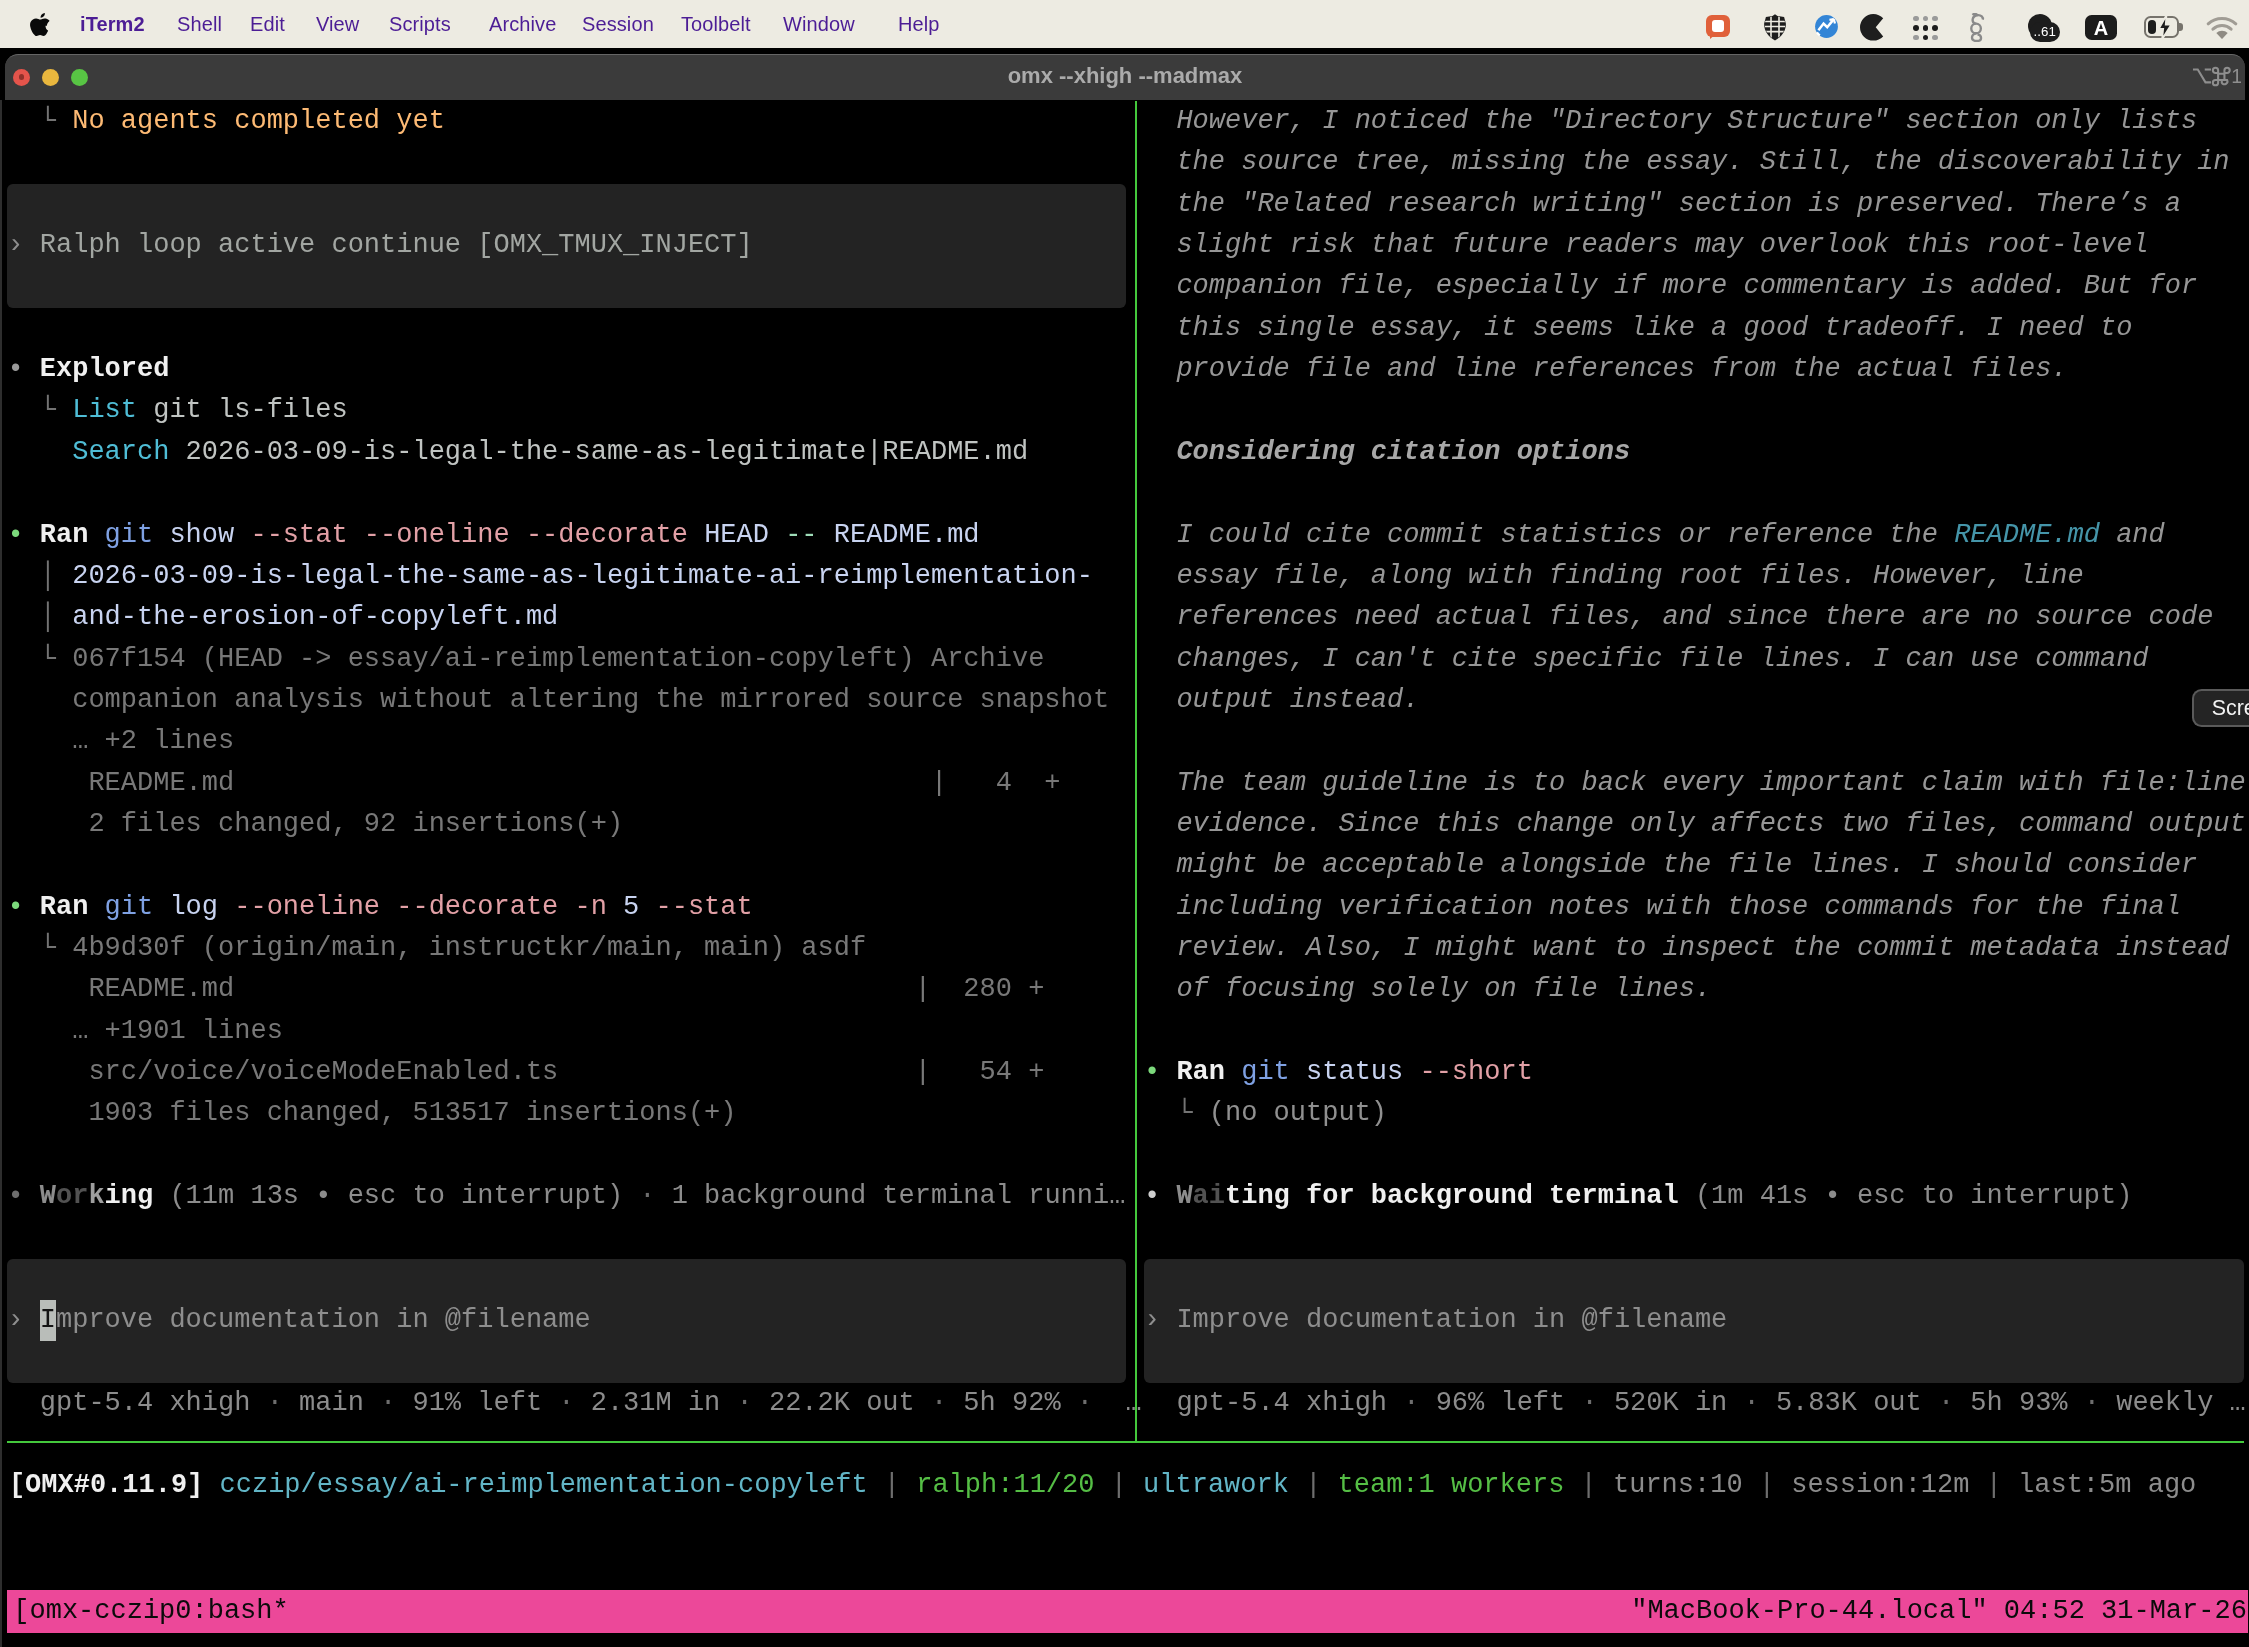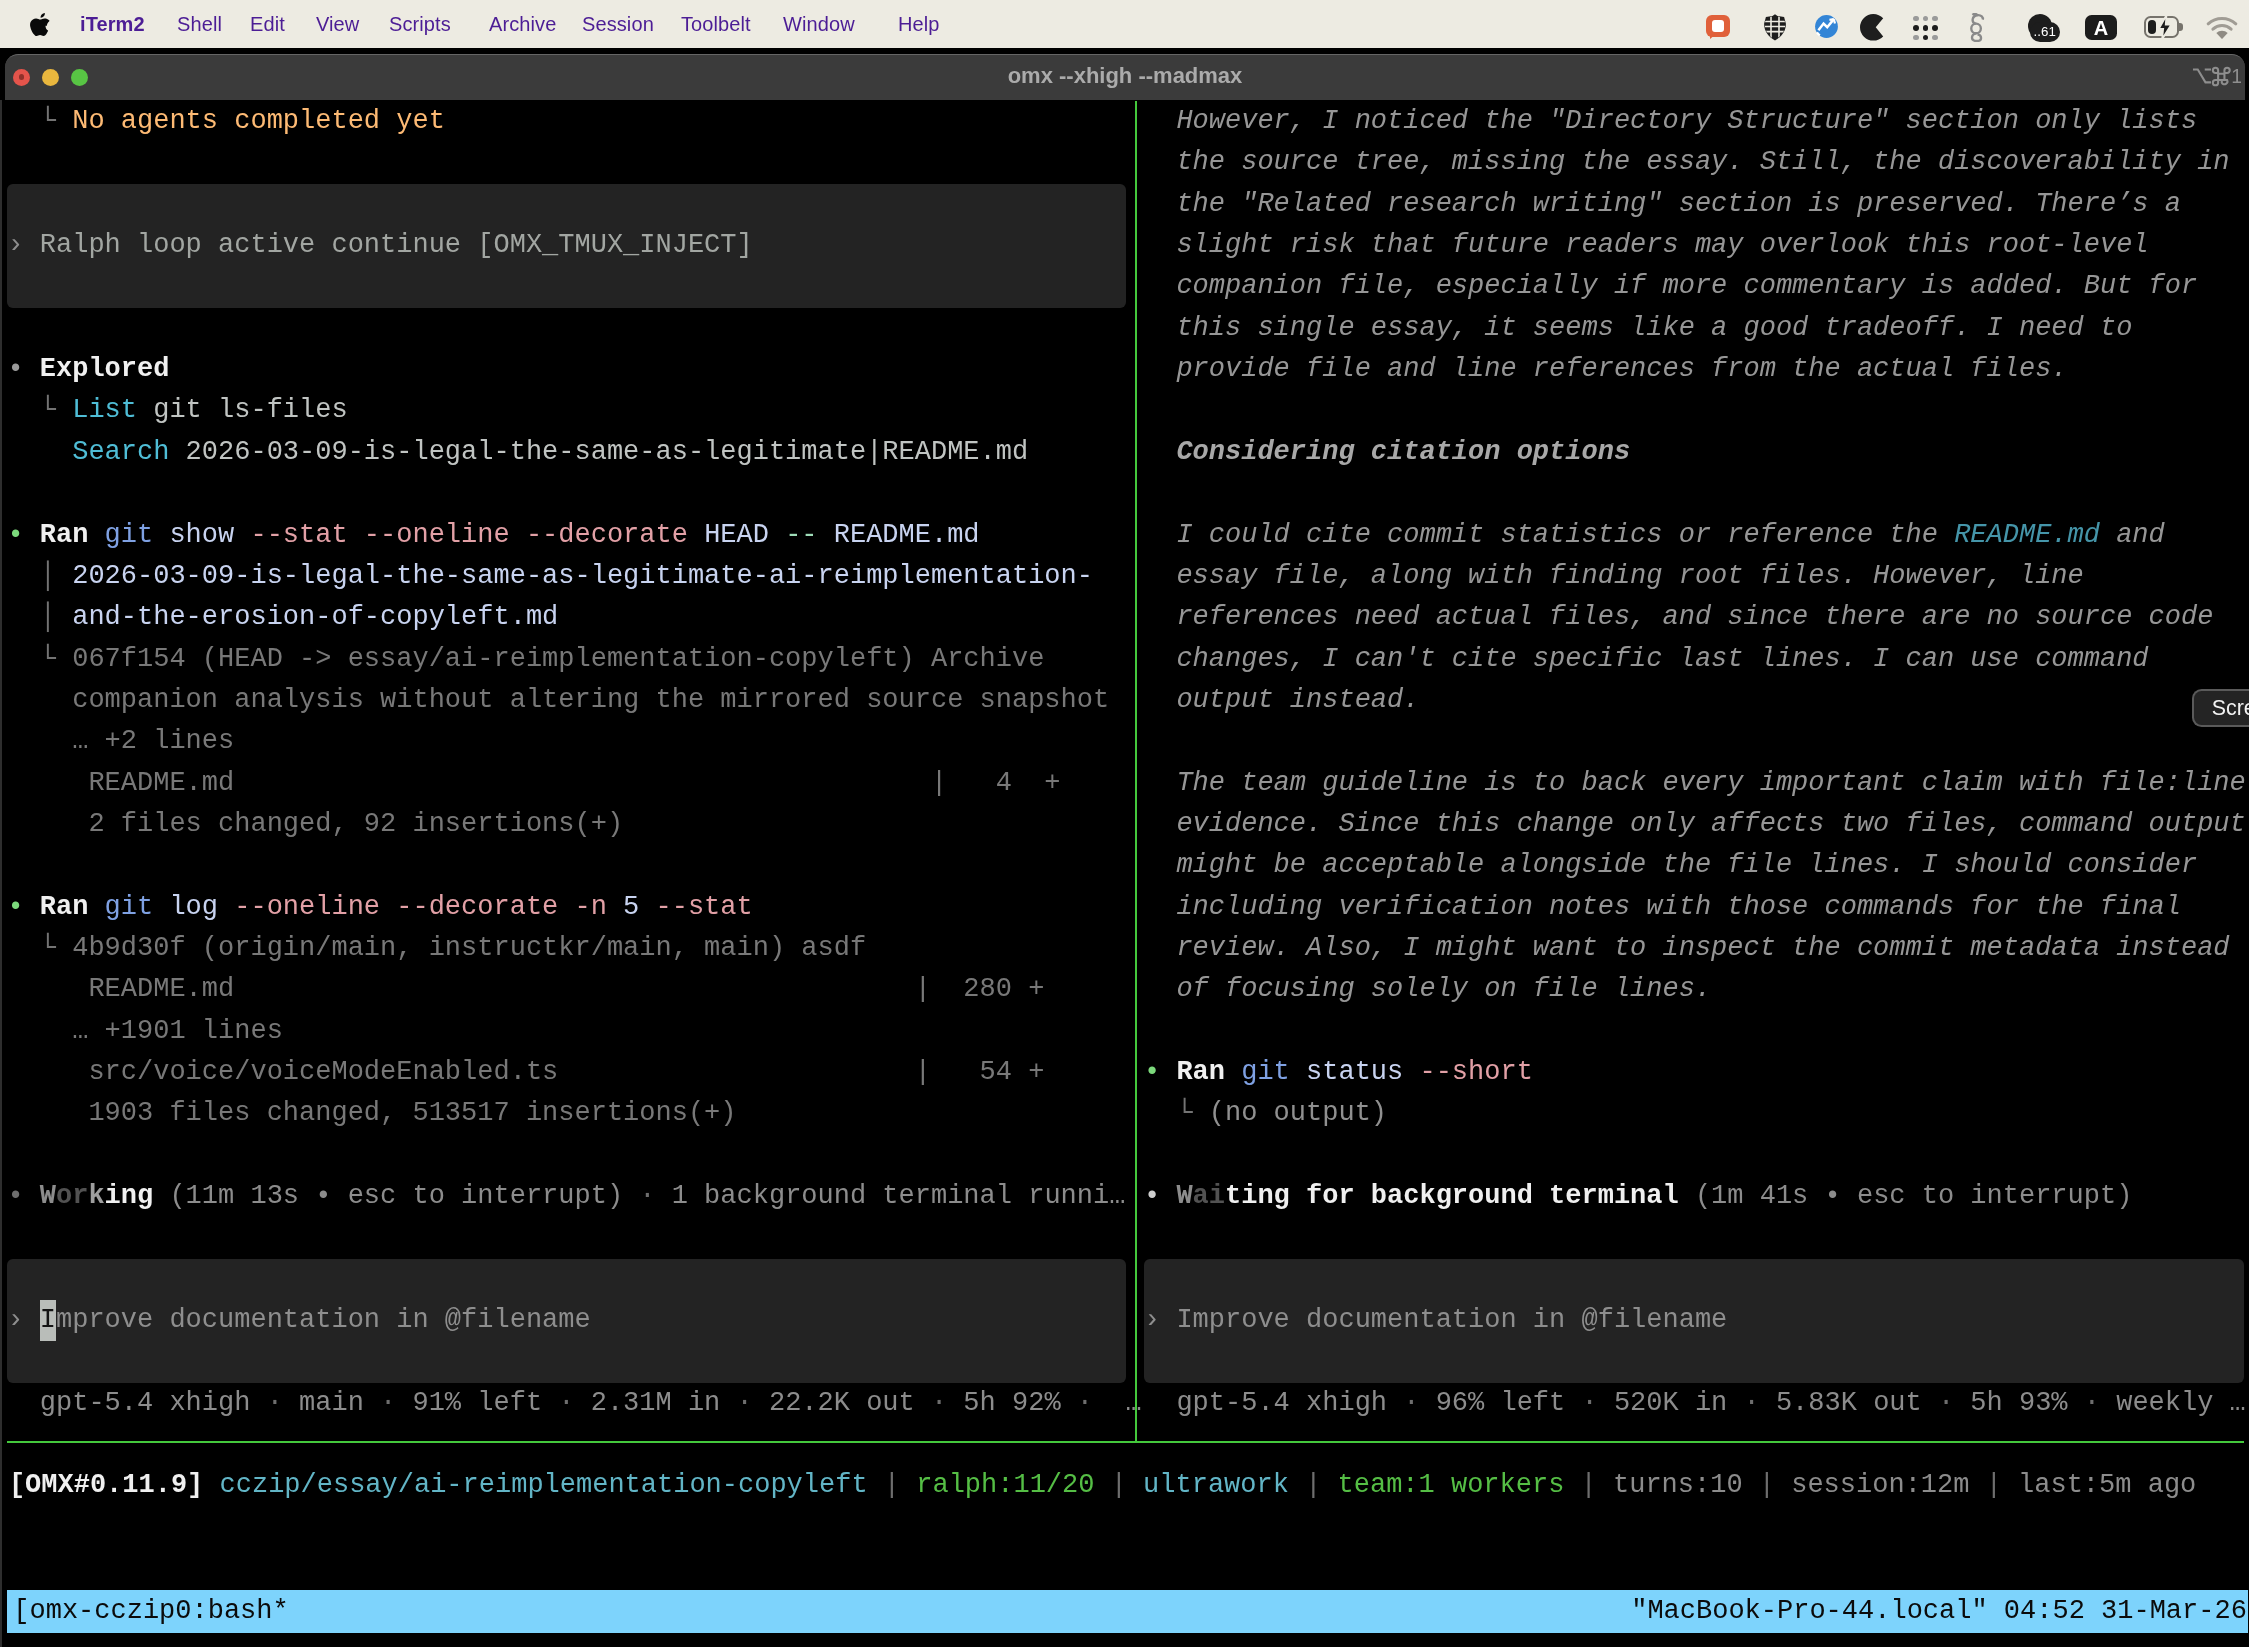--- a/index.html
+++ b/index.html
@@ -32,21 +32,21 @@
 .g3{color:#8C8C8C}
 .sd{color:#6E6E6E}
 .sh{color:#525252;font-weight:700}
 .shw{color:#8C8C8C;font-weight:700}
 .shk{color:#9E9E9E;font-weight:700}
 .lk{color:#4595A9;font-style:italic}
 .grn{color:#55BE45}
 .cy2{color:#62B5C6}
 .no{color:#909090}
 .cur{display:inline-block;height:41px;line-height:41px;background:#B9BDB9;color:#141414}
-#tmuxbar{position:absolute;left:7.4px;top:1590px;width:2241px;height:43px;background:#7dd3fc}
+#tmuxbar{position:absolute;left:7.4px;top:1590px;width:2241px;height:43px;background:#ec4899}
 #tmuxbar .t{position:absolute;top:0;height:43px;line-height:43px;white-space:pre;font-family:"Liberation Mono",monospace;font-size:27px;color:#0b0b0b}
 #scre{position:absolute;left:2192px;top:689px;width:62px;height:38px;background:#242424;border:2.2px solid #5A5A5A;border-right:none;border-radius:9.6px 0 0 9.6px;color:#F2F2F2;font-size:21.4px;line-height:34px;padding-left:17.7px}
 .vline{position:absolute;background:#44C83C}
 </style></head><body>
 <div id="win">
     <div id="tb"></div>
   </div>
 <div id="title" style="top:54px;position:absolute;left:0;width:2250px">omx --xhigh --madmax</div>
 <div class="tl" style="left:13.3px;background:#E4544B;top:69px"></div>
 <div style="position:absolute;left:18.5px;top:74px;width:5.9px;height:5.9px;border-radius:50%;background:#8F312A"></div>
@@ -91,21 +91,21 @@
 <div class="r" style="left:1144px;top:142px"><span class="it">  the source tree, missing the essay. Still, the discoverability in</span></div>
 <div class="r" style="left:1144px;top:184px"><span class="it">  the "Related research writing" section is preserved. There’s a</span></div>
 <div class="r" style="left:1144px;top:225px"><span class="it">  slight risk that future readers may overlook this root-level</span></div>
 <div class="r" style="left:1144px;top:266px"><span class="it">  companion file, especially if more commentary is added. But for</span></div>
 <div class="r" style="left:1144px;top:308px"><span class="it">  this single essay, it seems like a good tradeoff. I need to</span></div>
 <div class="r" style="left:1144px;top:349px"><span class="it">  provide file and line references from the actual files.</span></div>
 <div class="r" style="left:1144px;top:432px"><span class="itb">  Considering citation options</span></div>
 <div class="r" style="left:1144px;top:515px"><span class="it">  I could cite commit statistics or reference the </span><span class="lk">README.md</span><span class="it"> and</span></div>
 <div class="r" style="left:1144px;top:556px"><span class="it">  essay file, along with finding root files. However, line</span></div>
 <div class="r" style="left:1144px;top:597px"><span class="it">  references need actual files, and since there are no source code</span></div>
-<div class="r" style="left:1144px;top:639px"><span class="it">  changes, I can't cite specific last lines. I can use command</span></div>
+<div class="r" style="left:1144px;top:639px"><span class="it">  changes, I can't cite specific file lines. I can use command</span></div>
 <div class="r" style="left:1144px;top:680px"><span class="it">  output instead.</span></div>
 <div class="r" style="left:1144px;top:763px"><span class="it">  The team guideline is to back every important claim with file:line</span></div>
 <div class="r" style="left:1144px;top:804px"><span class="it">  evidence. Since this change only affects two files, command output</span></div>
 <div class="r" style="left:1144px;top:845px"><span class="it">  might be acceptable alongside the file lines. I should consider</span></div>
 <div class="r" style="left:1144px;top:887px"><span class="it">  including verification notes with those commands for the final</span></div>
 <div class="r" style="left:1144px;top:928px"><span class="it">  review. Also, I might want to inspect the commit metadata instead</span></div>
 <div class="r" style="left:1144px;top:969px"><span class="it">  of focusing solely on file lines.</span></div>
 <div class="r" style="left:1144px;top:1052px"><span class="gb">• </span><span class="wb">Ran</span> <span class="bl">git</span> <span class="pv">status</span> <span class="pk">--short</span></div>
 <div class="r" style="left:1144px;top:1093px">  <span class="dim">└ </span><span class="no">(no output)</span></div>
 <div class="r" style="left:1144px;top:1176px"><span class="bu2">• </span><span class="shw">W</span><span class="sh">ai</span><span class="wb">ting for background terminal</span><span class="g3"> (1m 41s • esc to interrupt)</span></div>

